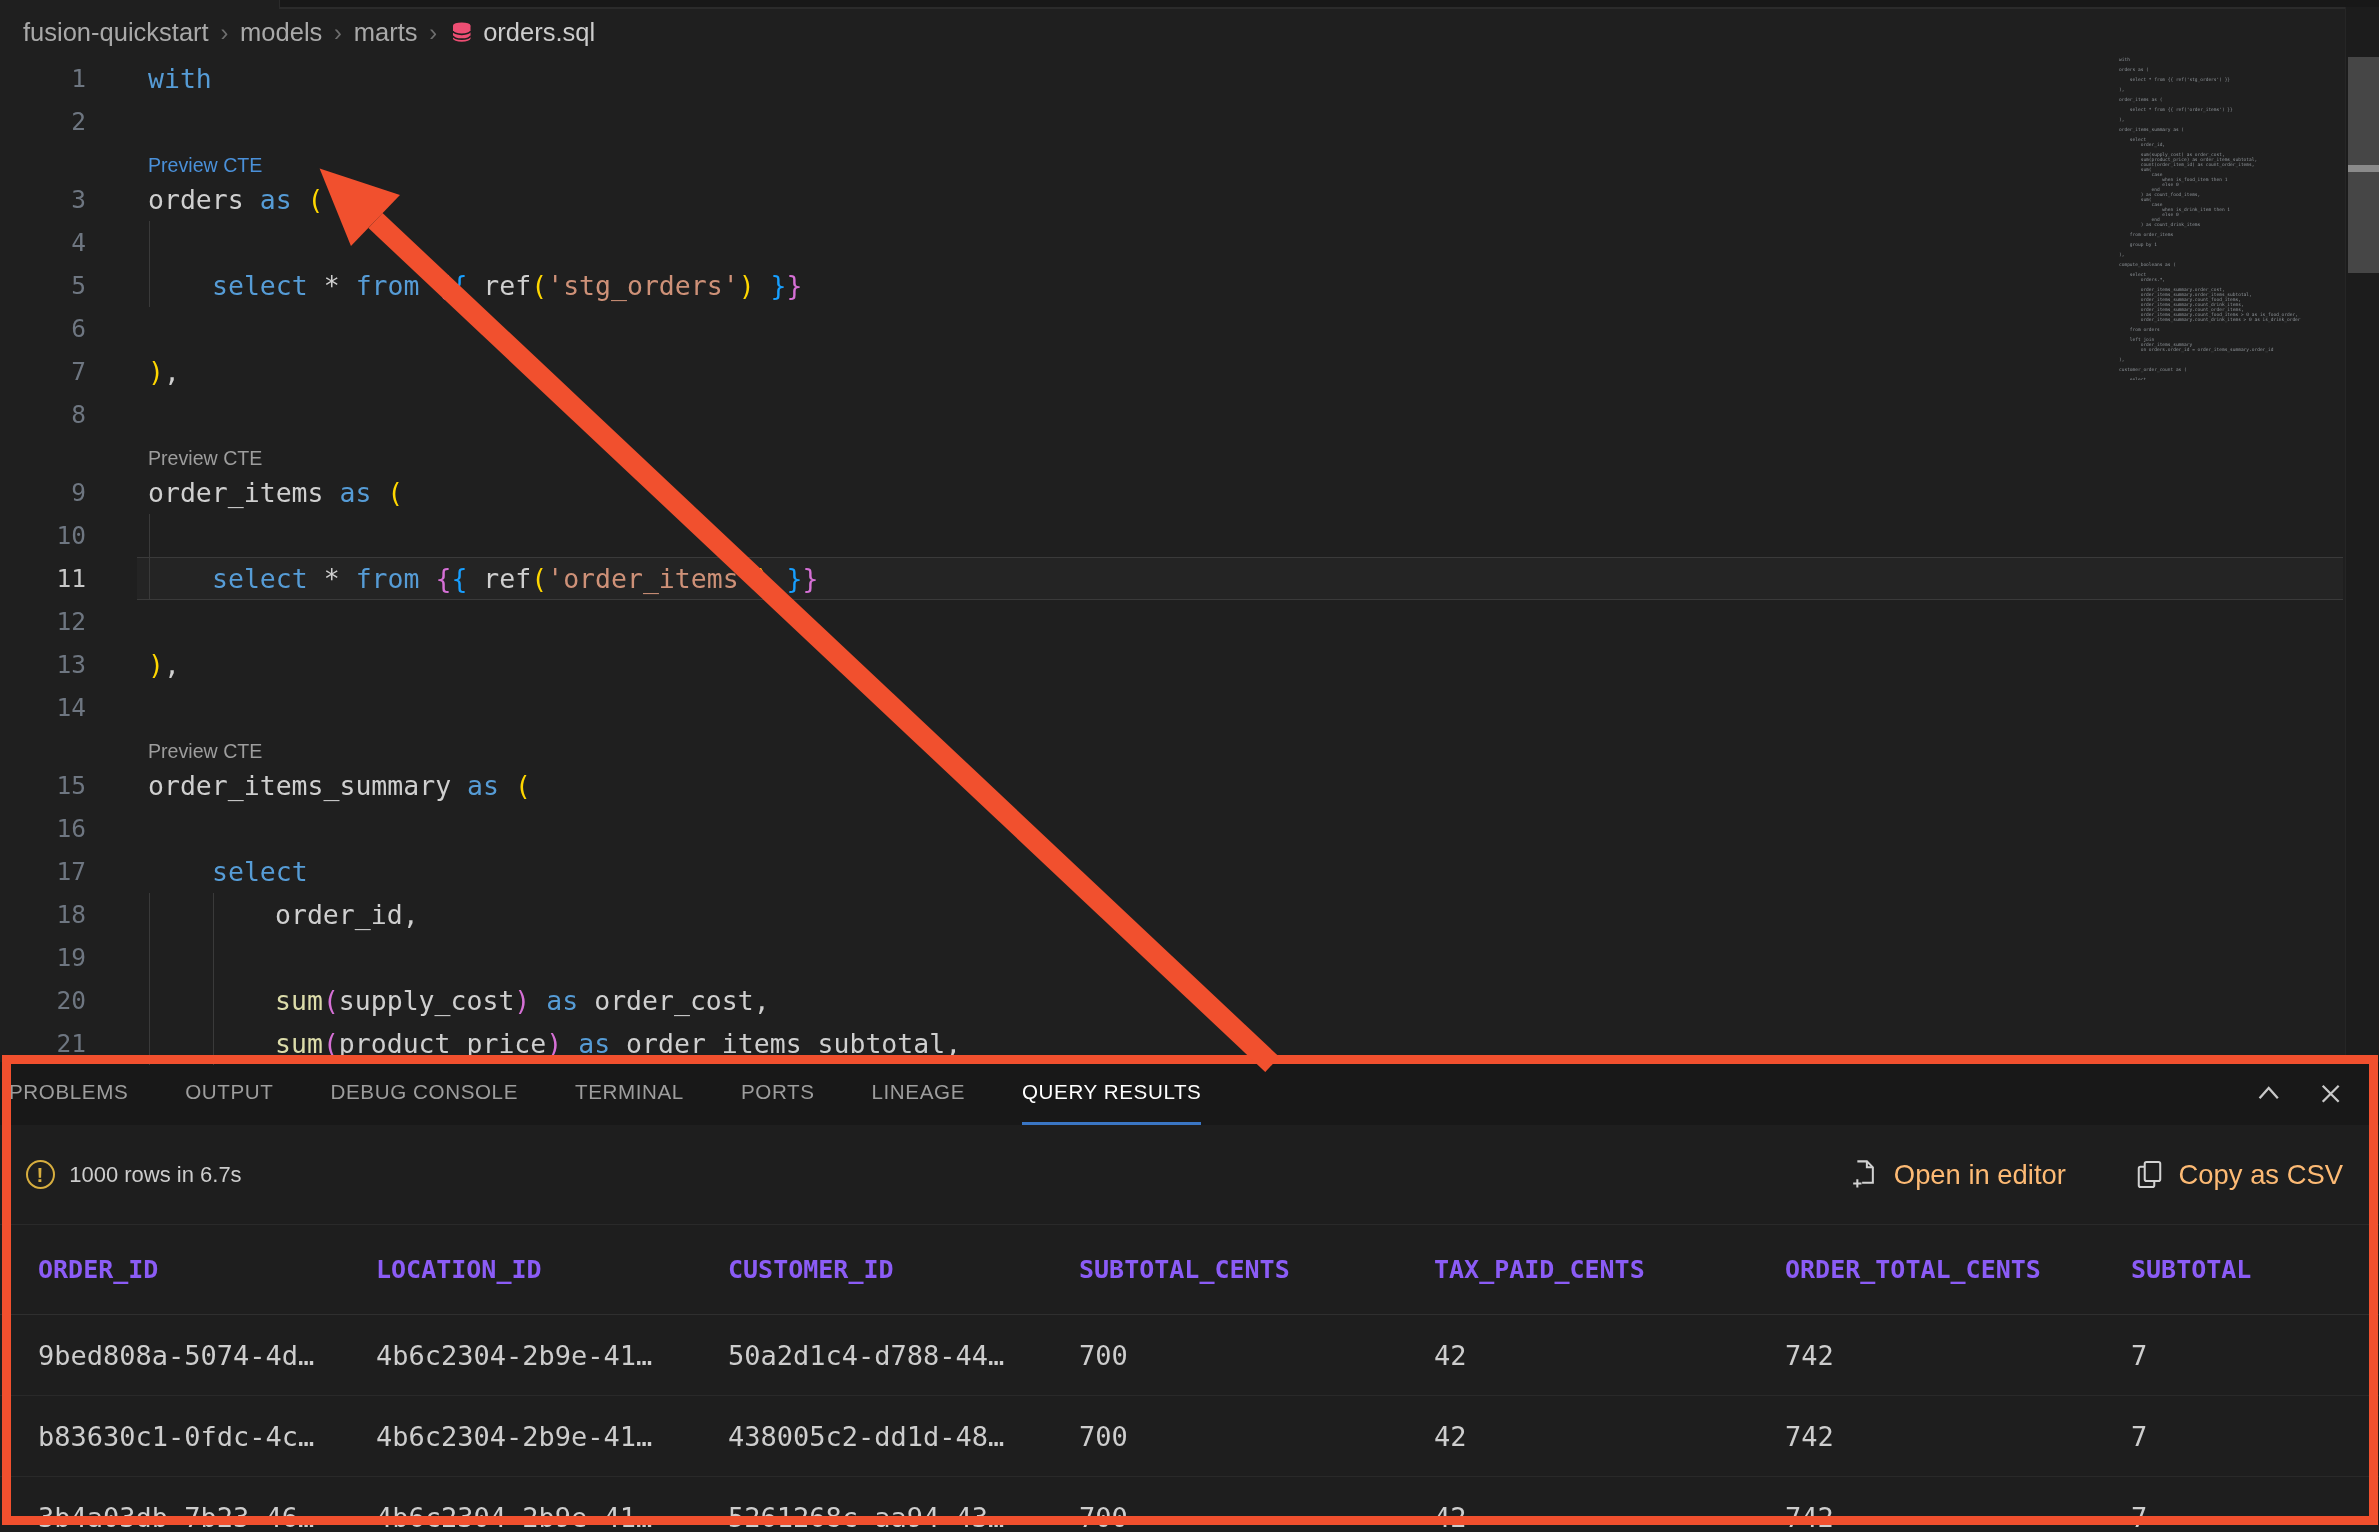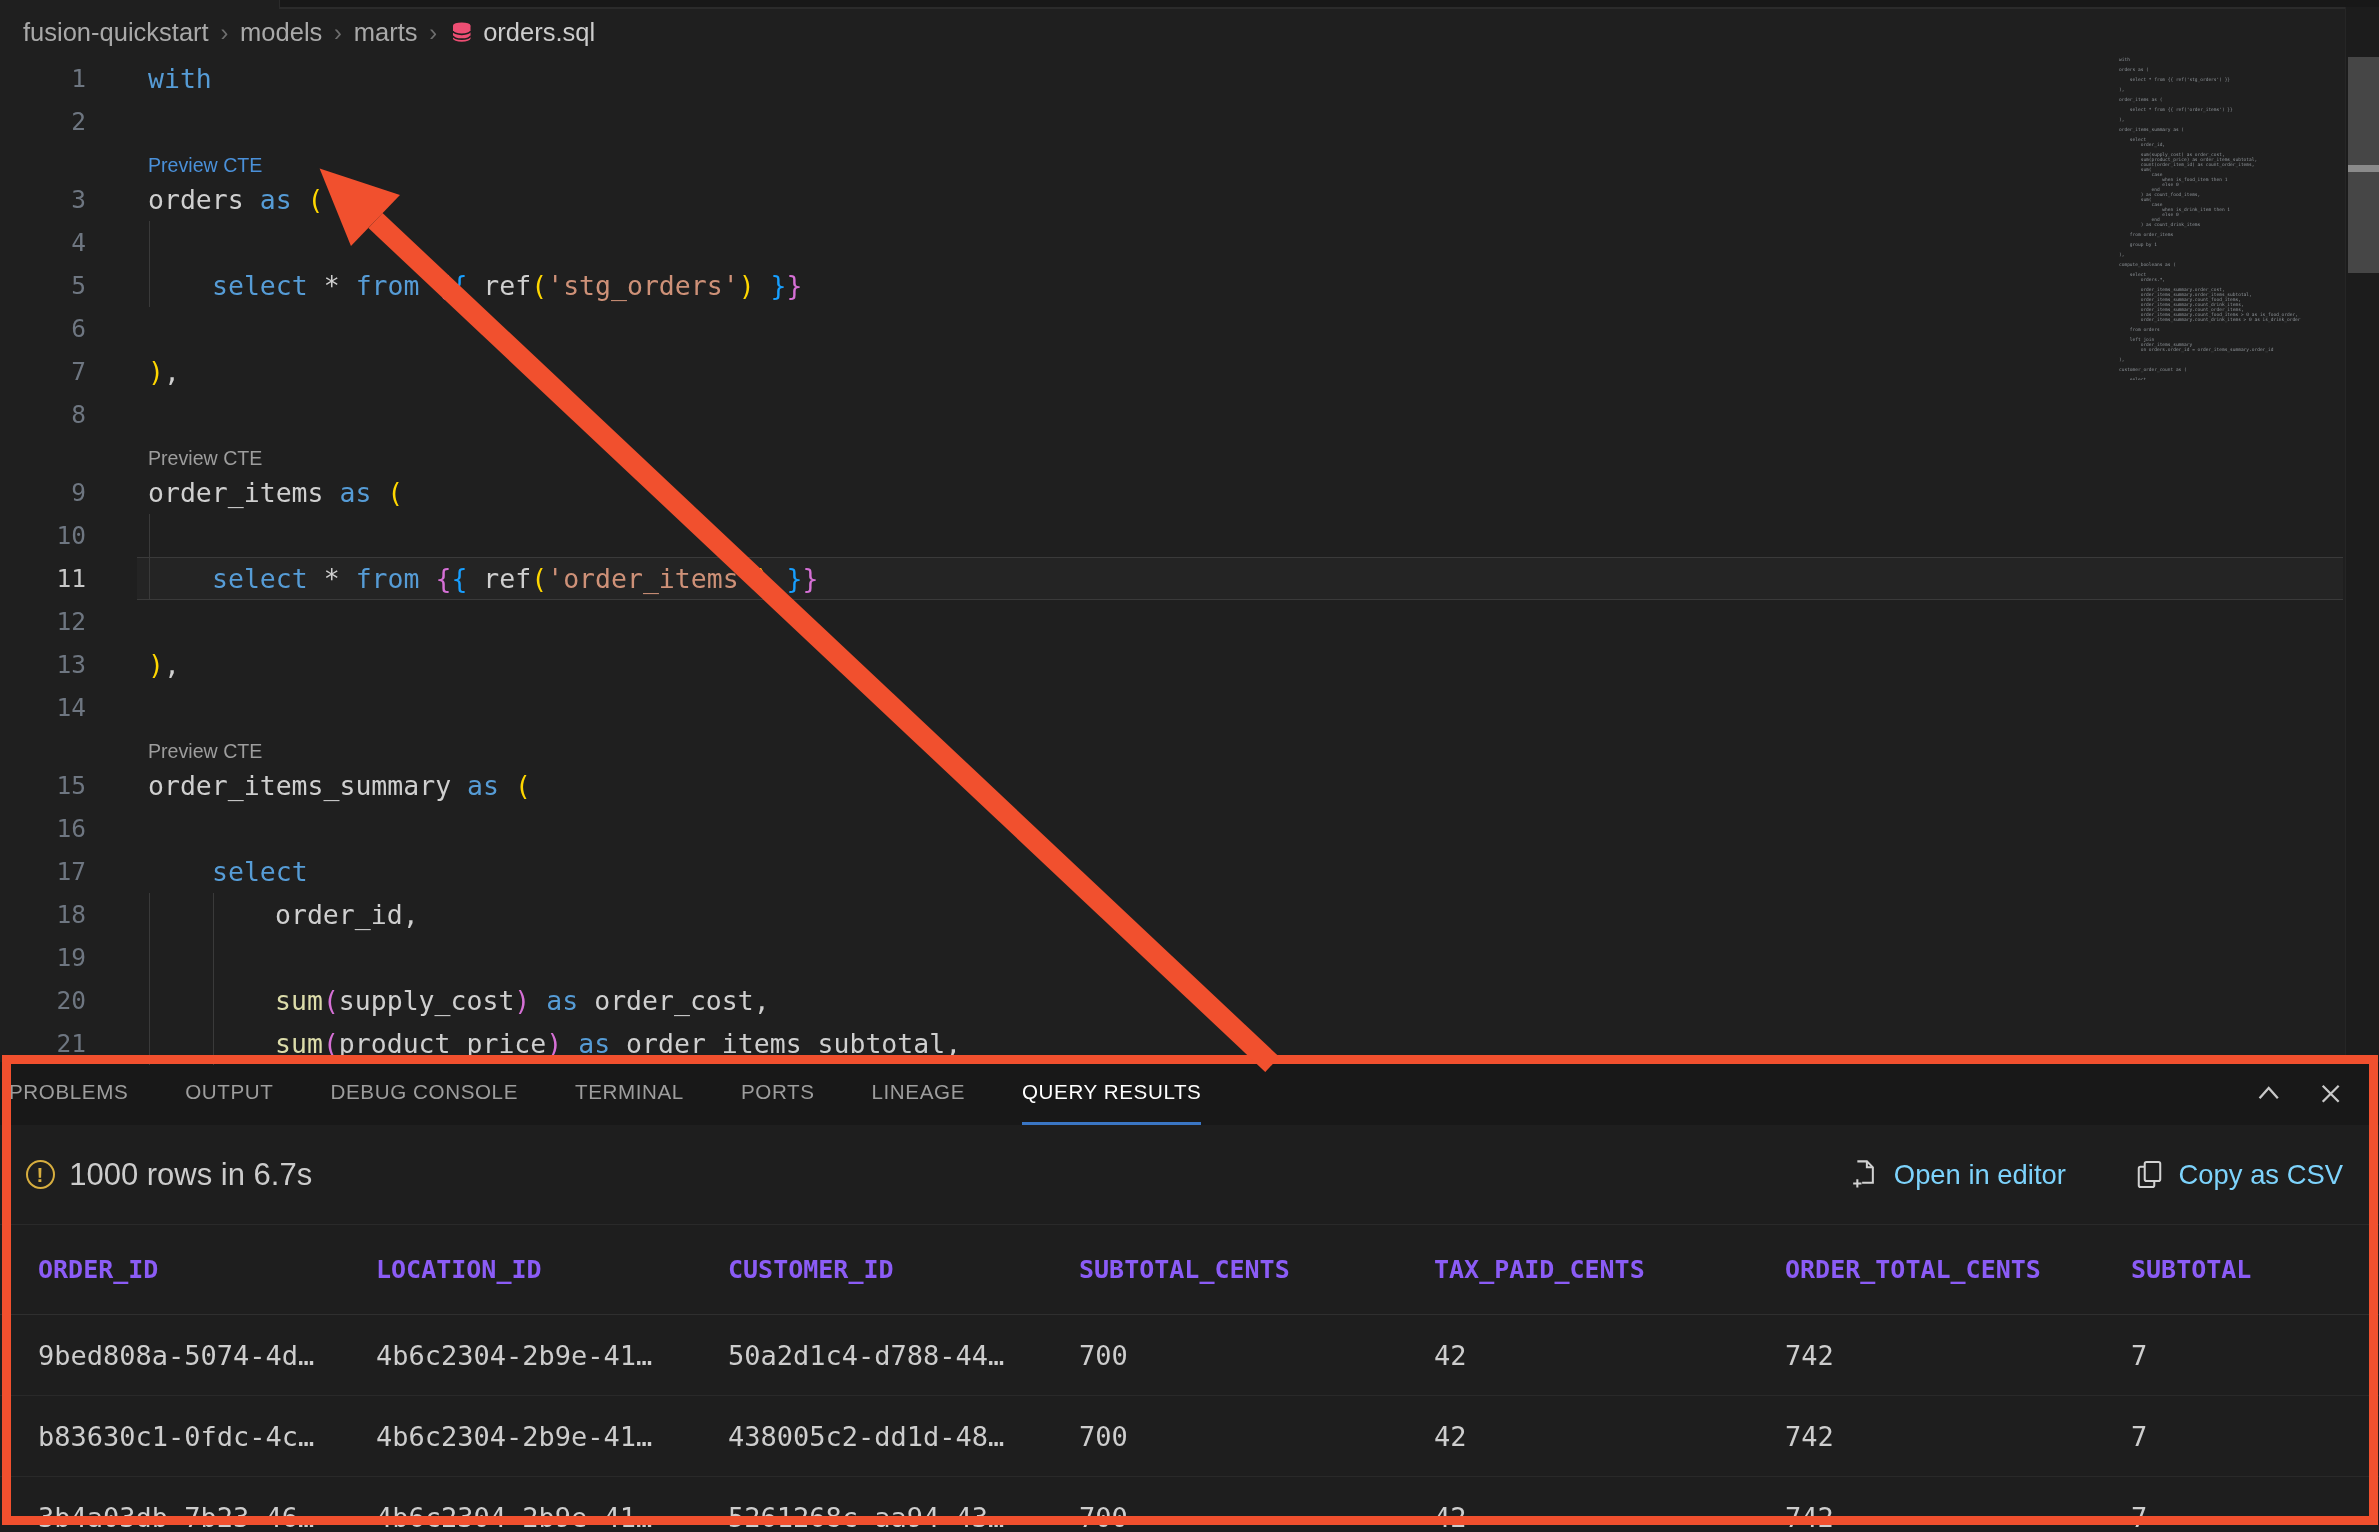--- a/index.html
+++ b/index.html
@@ -54,23 +54,23 @@
     border-bottom:3.9px solid transparent;box-sizing:border-box;cursor:pointer;}
   .tab.active{color:#ffffff;border-bottom-color:var(--c-tab_underline);}
   #panel-controls{position:absolute;right:35px;top:0;height:63px;display:flex;align-items:center;gap:33px;}
   #panel-controls .pc-btn{width:29px;height:29px;display:flex;align-items:center;justify-content:center;cursor:pointer;}
 
   #status-row{height:100px;display:flex;align-items:center;padding:0 37px 0 25.5px;border-bottom:1px solid #2a2a2a;box-sizing:border-box;}
   #status-left{display:flex;align-items:center;gap:14.7px;}
   #warning-icon{width:29px;height:29px;border:2.5px solid var(--c-warning);border-radius:50%;
     display:flex;align-items:center;justify-content:center;color:var(--c-warning);
     font-size:20.6px;font-weight:bold;box-sizing:border-box;}
-  #status-text{font-size:31px;color:#cccccc;}
+  #status-text{font-size:22px;color:#cccccc;}
   #status-actions{margin-left:auto;display:flex;align-items:center;gap:69px;}
-  .action-btn{display:flex;align-items:center;gap:14.7px;color:#7dd3fc;font-size:27.4px;cursor:pointer;}
+  .action-btn{display:flex;align-items:center;gap:14.7px;color:#fdba74;font-size:27.4px;cursor:pointer;}
   .action-btn svg{display:block;}
 
   #results-table{font-family:"DejaVu Sans Mono",monospace;}
   .tr{display:grid;grid-template-columns:338px 352px 351px 355px 351px 346px 1fr;
     padding-left:38px;align-items:center;box-sizing:border-box;}
   #table-header{height:90px;font-size:25px;font-weight:bold;color:#8b5cf6;border-bottom:1px solid #2f2f2f;}
   .data-row{height:81px;font-size:27px;color:#cdcdcd;border-bottom:1px solid #292929;}
   .td{white-space:pre;overflow:hidden;}
 
   

